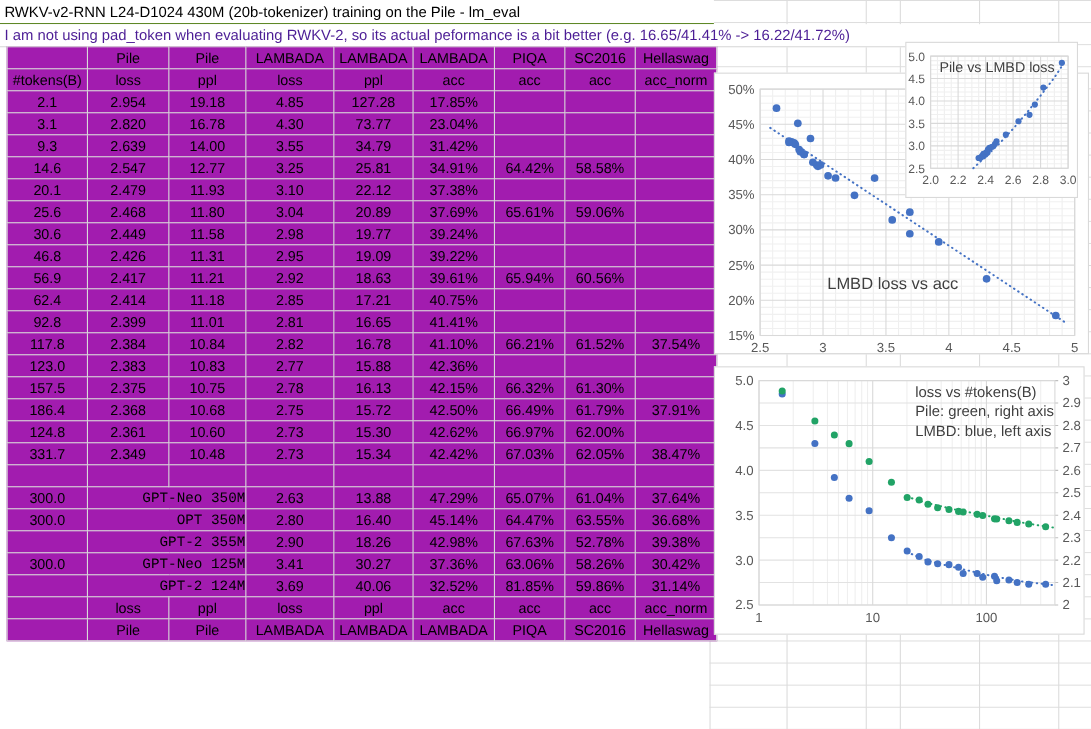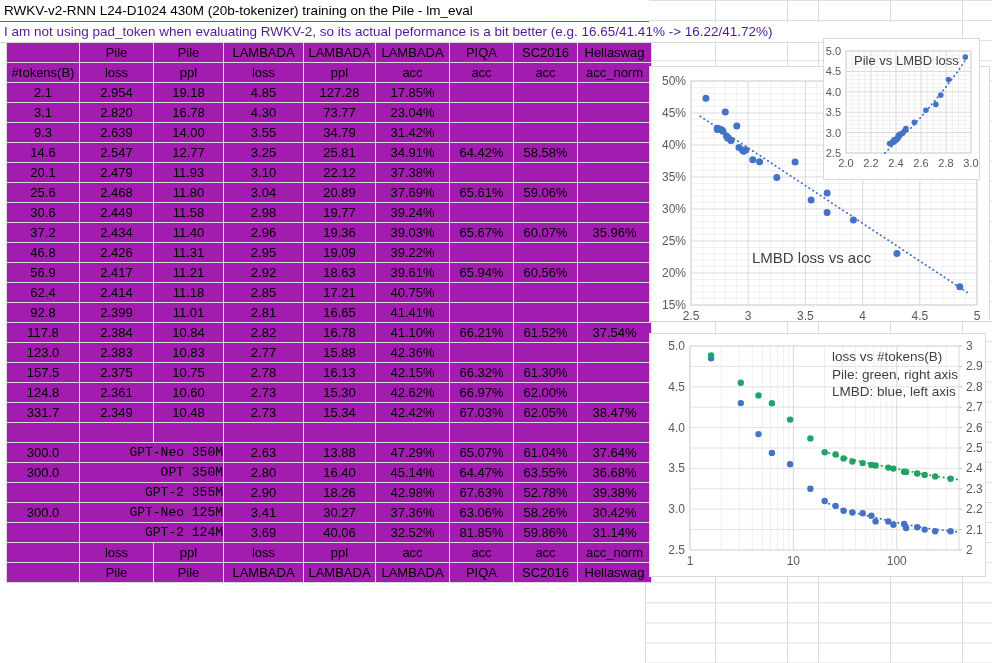--- a/index.html
+++ b/index.html
@@ -150,31 +150,20 @@
           <td>2.449</td>
           <td>11.58</td>
           <td>2.98</td>
           <td>19.77</td>
           <td>39.24%</td>
           <td></td>
           <td></td>
           <td></td>
         </tr>
         <tr>
-          <td>37.2</td>
-          <td>2.434</td>
-          <td>11.40</td>
-          <td>2.96</td>
-          <td>19.36</td>
-          <td>39.03%</td>
-          <td>65.67%</td>
-          <td>60.07%</td>
-          <td>35.96%</td>
-        </tr>
-        <tr>
           <td>46.8</td>
           <td>2.426</td>
           <td>11.31</td>
           <td>2.95</td>
           <td>19.09</td>
           <td>39.22%</td>
           <td></td>
           <td></td>
           <td></td>
         </tr>
@@ -236,20 +225,31 @@
         <tr>
           <td>157.5</td>
           <td>2.375</td>
           <td>10.75</td>
           <td>2.78</td>
           <td>16.13</td>
           <td>42.15%</td>
           <td>66.32%</td>
           <td>61.30%</td>
           <td></td>
+        </tr>
+        <tr>
+          <td>186.4</td>
+          <td>2.368</td>
+          <td>10.68</td>
+          <td>2.75</td>
+          <td>15.72</td>
+          <td>42.50%</td>
+          <td>66.49%</td>
+          <td>61.79%</td>
+          <td>37.91%</td>
         </tr>
         <tr>
           <td>124.8</td>
           <td>2.361</td>
           <td>10.60</td>
           <td>2.73</td>
           <td>15.30</td>
           <td>42.62%</td>
           <td>66.97%</td>
           <td>62.00%</td>

